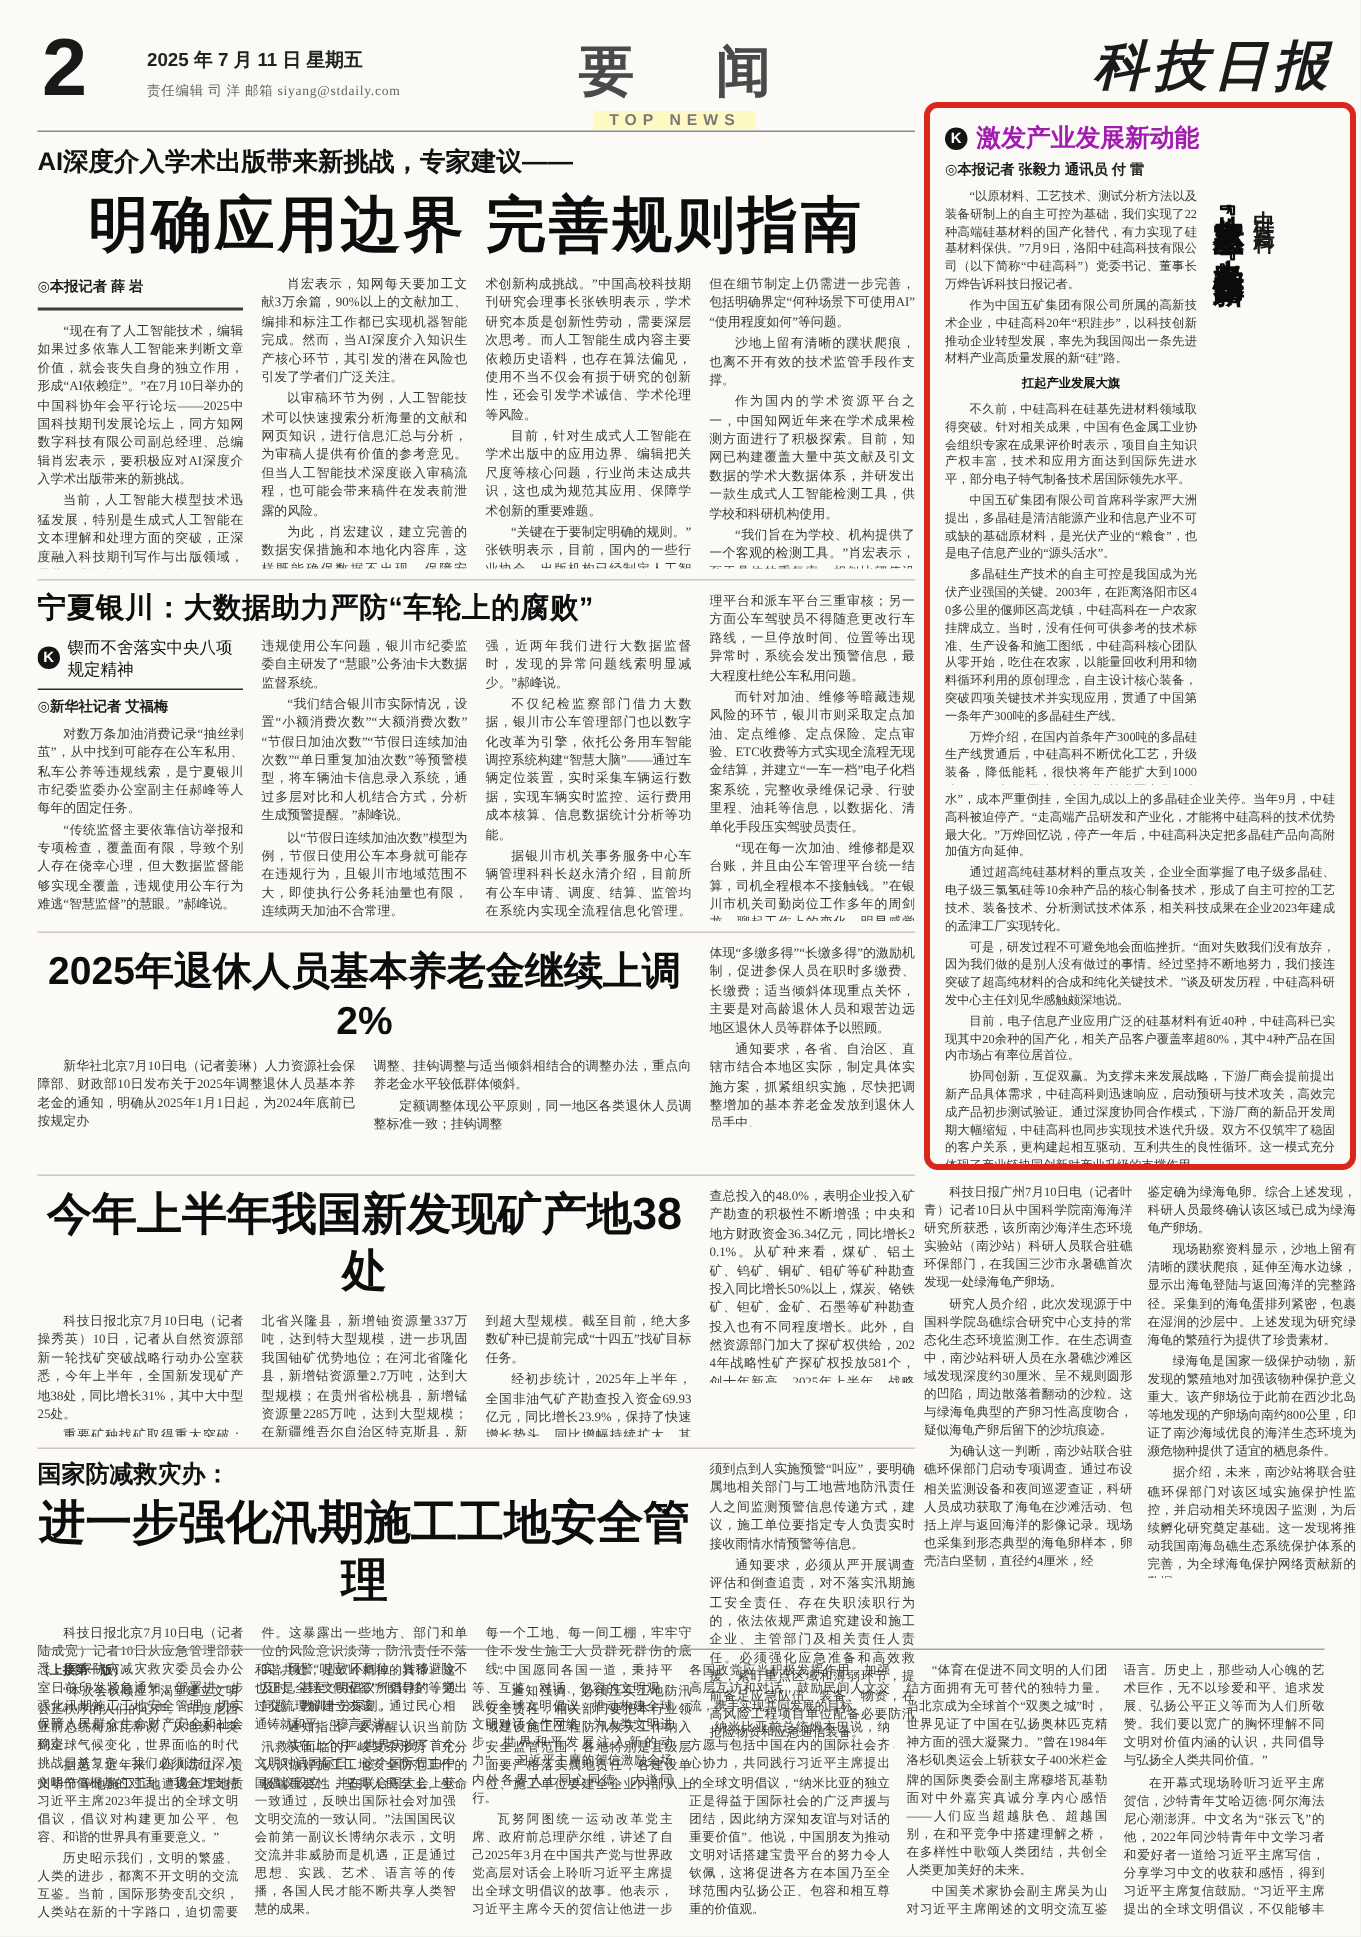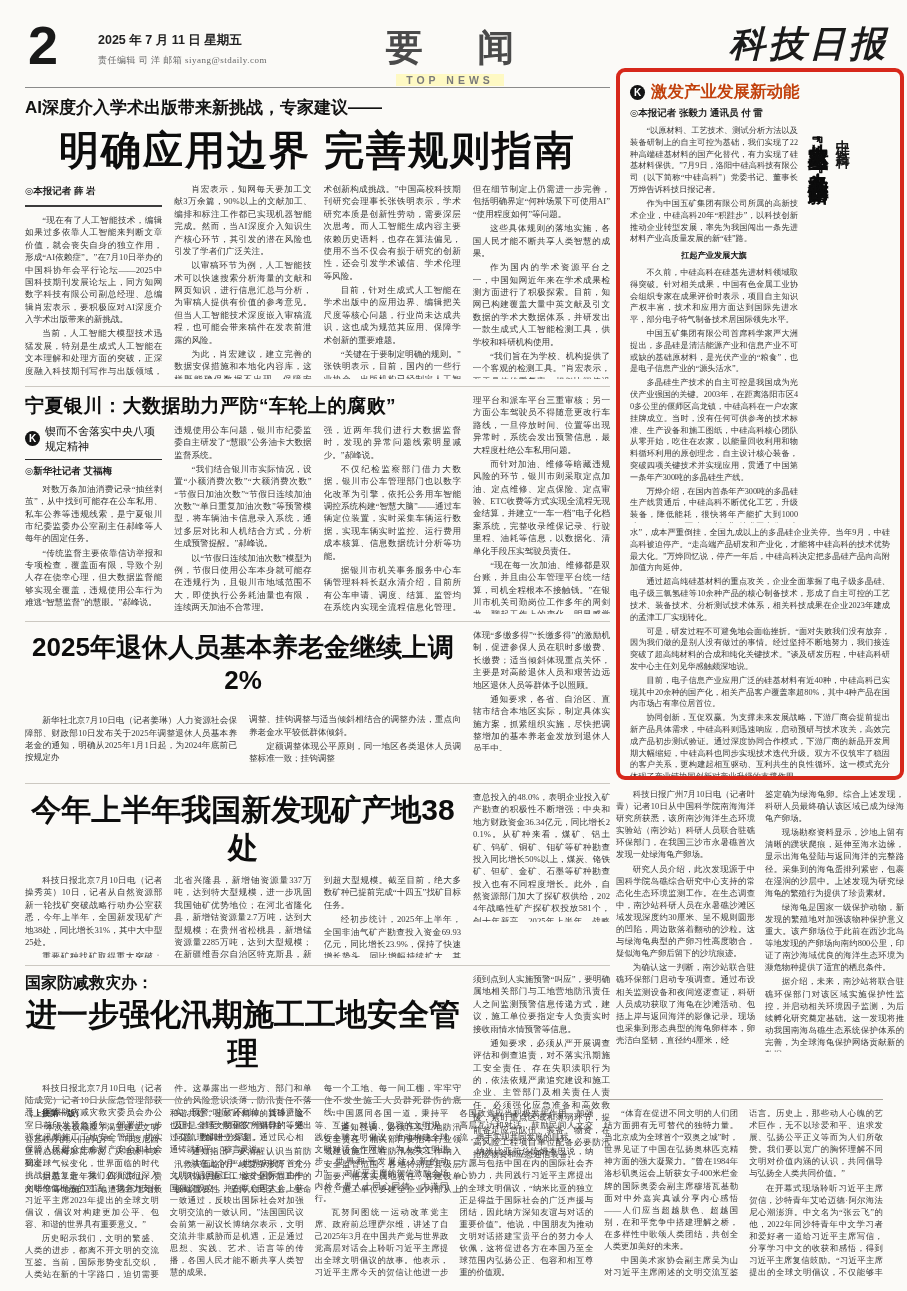--- a/index.html
+++ b/index.html
@@ -53,21 +53,21 @@
   .klabel span.txt{font-size:11px;font-weight:400;color:#111;font-family:"Liberation Sans","DejaVu Sans",sans-serif;}
   .kicon{width:15px;height:15px;min-width:15px;border-radius:50%;background:#141414;color:#fff;
          display:inline-flex;align-items:center;justify-content:center;font-size:10px;font-weight:900;
          font-family:"Liberation Sans","DejaVu Sans",sans-serif;}
 
   
   #right-region{position:absolute;left:616px;top:68px;width:288px;}
   #redbox{border:4px solid #d7281b;border-radius:9px;background:#fbfaf7;padding:9px 10px 8px 10px;height:712px;
           box-sizing:border-box;overflow:hidden;}
   #redbox-header{display:flex;align-items:center;gap:6px;}
-  #redbox-header .txt{font-size:16.5px;font-weight:900;color:#c2410c;
+  #redbox-header .txt{font-size:16.5px;font-weight:900;color:#a21caf;
                       font-family:"Liberation Sans","DejaVu Sans",sans-serif;}
   #silicon-byline{font-size:9.5px;font-weight:bold;margin:4px 0 5px 0;color:#222;
                   font-family:"Liberation Sans","DejaVu Sans",sans-serif;}
   #silicon-upper{display:flex;height:398px;overflow:hidden;}
   #silicon-colnarrow{width:168px;flex:0 0 168px;overflow:hidden;}
   #silicon-colnarrow p{font-size:8.2px;}
   #vhl-big{writing-mode:vertical-rl;text-orientation:upright;font-size:21px;font-weight:900;color:#0c0c0c;
            font-family:"Liberation Sans","DejaVu Sans",sans-serif;letter-spacing:1px;line-height:1.15;
            margin:2px 4px 0 8px;}
   #vhl-prefix{writing-mode:vertical-rl;text-orientation:upright;font-size:14px;font-weight:bold;color:#1a1a1a;
@@ -123,21 +123,21 @@
             <p>以审稿环节为例，人工智能技术可以快速搜索分析海量的文献和网页知识，进行信息汇总与分析，为审稿人提供有价值的参考意见。但当人工智能技术深度嵌入审稿流程，也可能会带来稿件在发表前泄露的风险。</p>
             <p>为此，肖宏建议，建立完善的数据安保措施和本地化内容库，这样既能确保数据不出现、保障安全，又能支持外部专家调用数据进行审稿。</p>
           </div>
         <div class="col paras">
             <p class="cont">术创新构成挑战。”中国高校科技期刊研究会理事长张铁明表示，学术研究本质是创新性劳动，需要深层次思考。而人工智能生成内容主要依赖历史语料，也存在算法偏见，使用不当不仅会有损于研究的创新性，还会引发学术诚信、学术伦理等风险。</p>
             <p>目前，针对生成式人工智能在学术出版中的应用边界、编辑把关尺度等核心问题，行业尚未达成共识，这也成为规范其应用、保障学术创新的重要难题。</p>
             <p>“关键在于要制定明确的规则。”张铁明表示，目前，国内的一些行业协会、出版机构已经制定人工智能应用于学术出版的相关指南、规则，包括《学术出版中的 AIGC 使用边界指南2.0》等。</p>
           </div>
         <div class="col paras">
             <p class="cont">但在细节制定上仍需进一步完善，包括明确界定“何种场景下可使用AI”“使用程度如何”等问题。</p>
-            <p>这些具体规则的落地实施，各国人民才能不断共享人类智慧的成果。</p>
+            <p>沙地上留有清晰的蹼状爬痕，也离不开有效的技术监管手段作支撑。</p>
             <p>作为国内的学术资源平台之一，中国知网近年来在学术成果检测方面进行了积极探索。目前，知网已构建覆盖大量中英文献及引文数据的学术大数据体系，并研发出一款生成式人工智能检测工具，供学校和科研机构使用。</p>
             <p>“我们旨在为学校、机构提供了一个客观的检测工具。”肖宏表示，至于具体的重复率、相似比阈值设定是否合适，还需要各单位根据自身学术标准和具体情况来确定。</p>
           </div>
       </div>
     </div>
 
     <div class="divider"></div>
 
     <div class="article">
       <div class="art-flex">
@@ -175,21 +175,21 @@
           </div>
       </div>
     </div>
 
     <div class="divider"></div>
 
     <div class="article">
       <div class="art-flex">
         <div class="art-main">
           <h2 class="hl hl-pension">2025年退休人员基本养老金继续上调2%</h2>
-          <div class="cols" style="height:72px;align-items:center;">
+          <div class="cols" style="height:72px;">
             <div class="col paras">
                 <p>新华社北京7月10日电（记者姜琳）人力资源社会保障部、财政部10日发布关于2025年调整退休人员基本养老金的通知，明确从2025年1月1日起，为2024年底前已按规定办</p>
               </div>
             <div class="col paras">
                 <p class="cont">调整、挂钩调整与适当倾斜相结合的调整办法，重点向养老金水平较低群体倾斜。</p>
                 <p>定额调整体现公平原则，同一地区各类退休人员调整标准一致；挂钩调整</p>
               </div>
           </div>
         </div>
         <div class="art-side paras" style="height:122px;">

